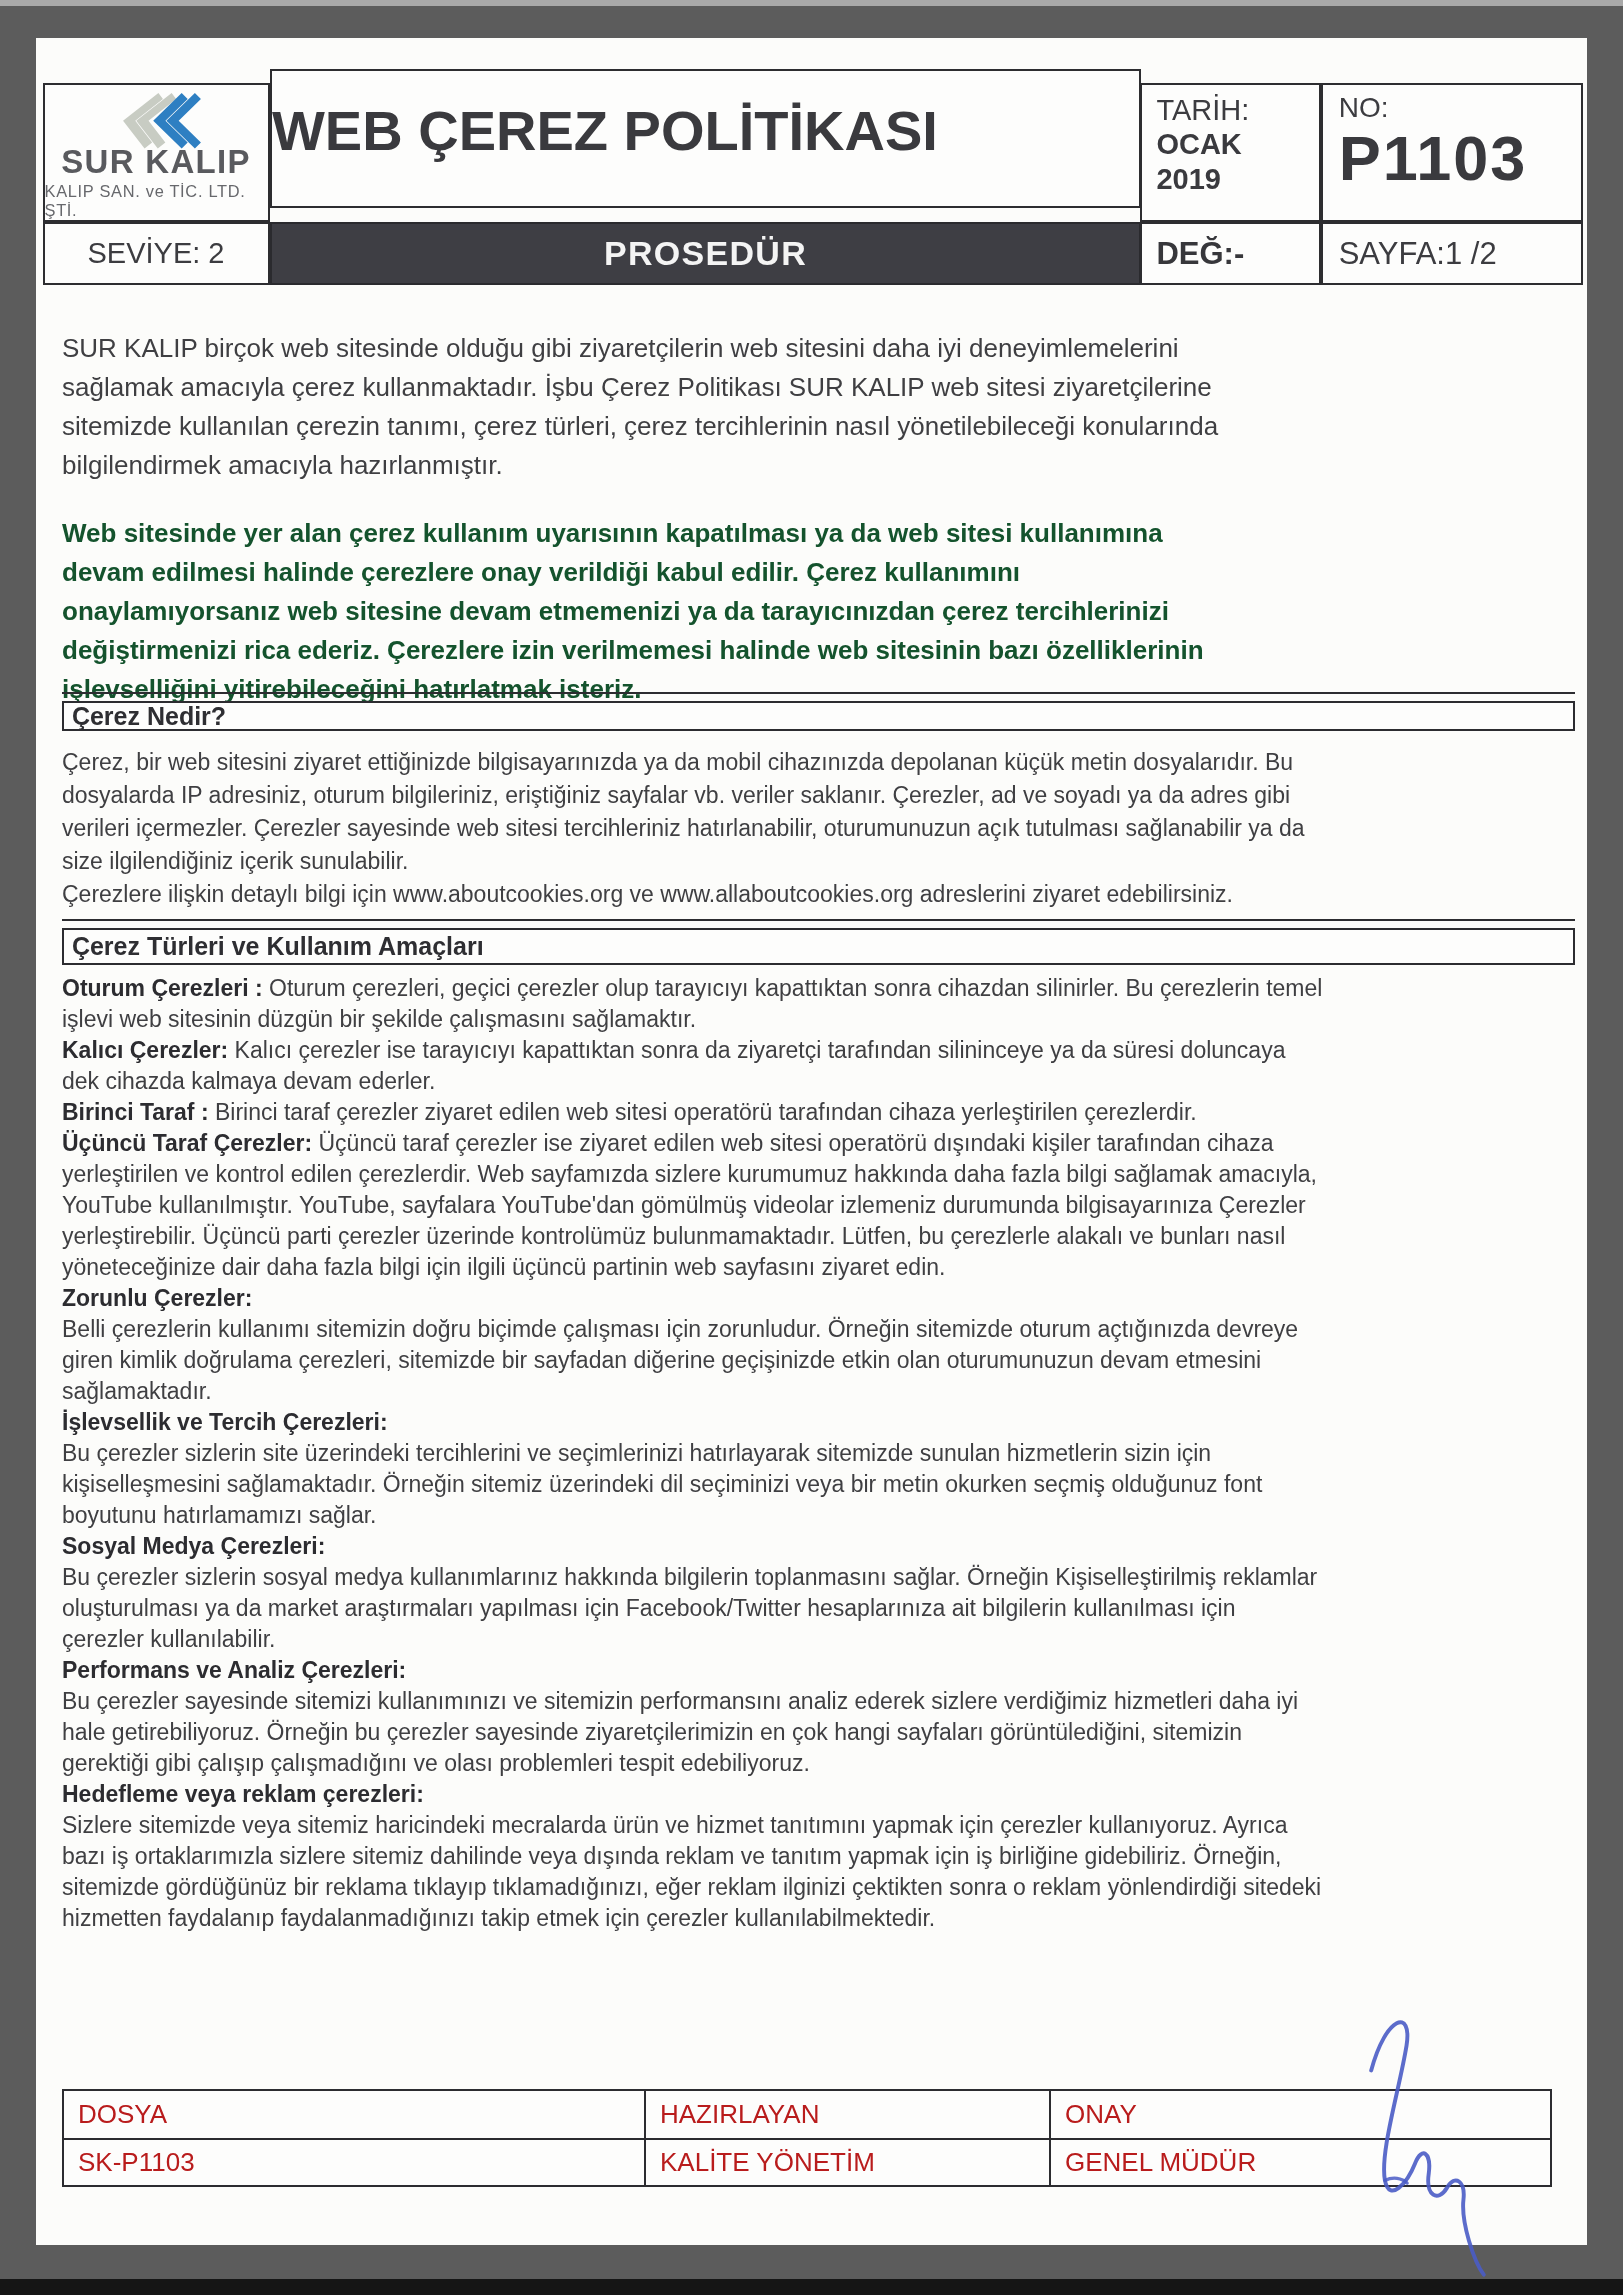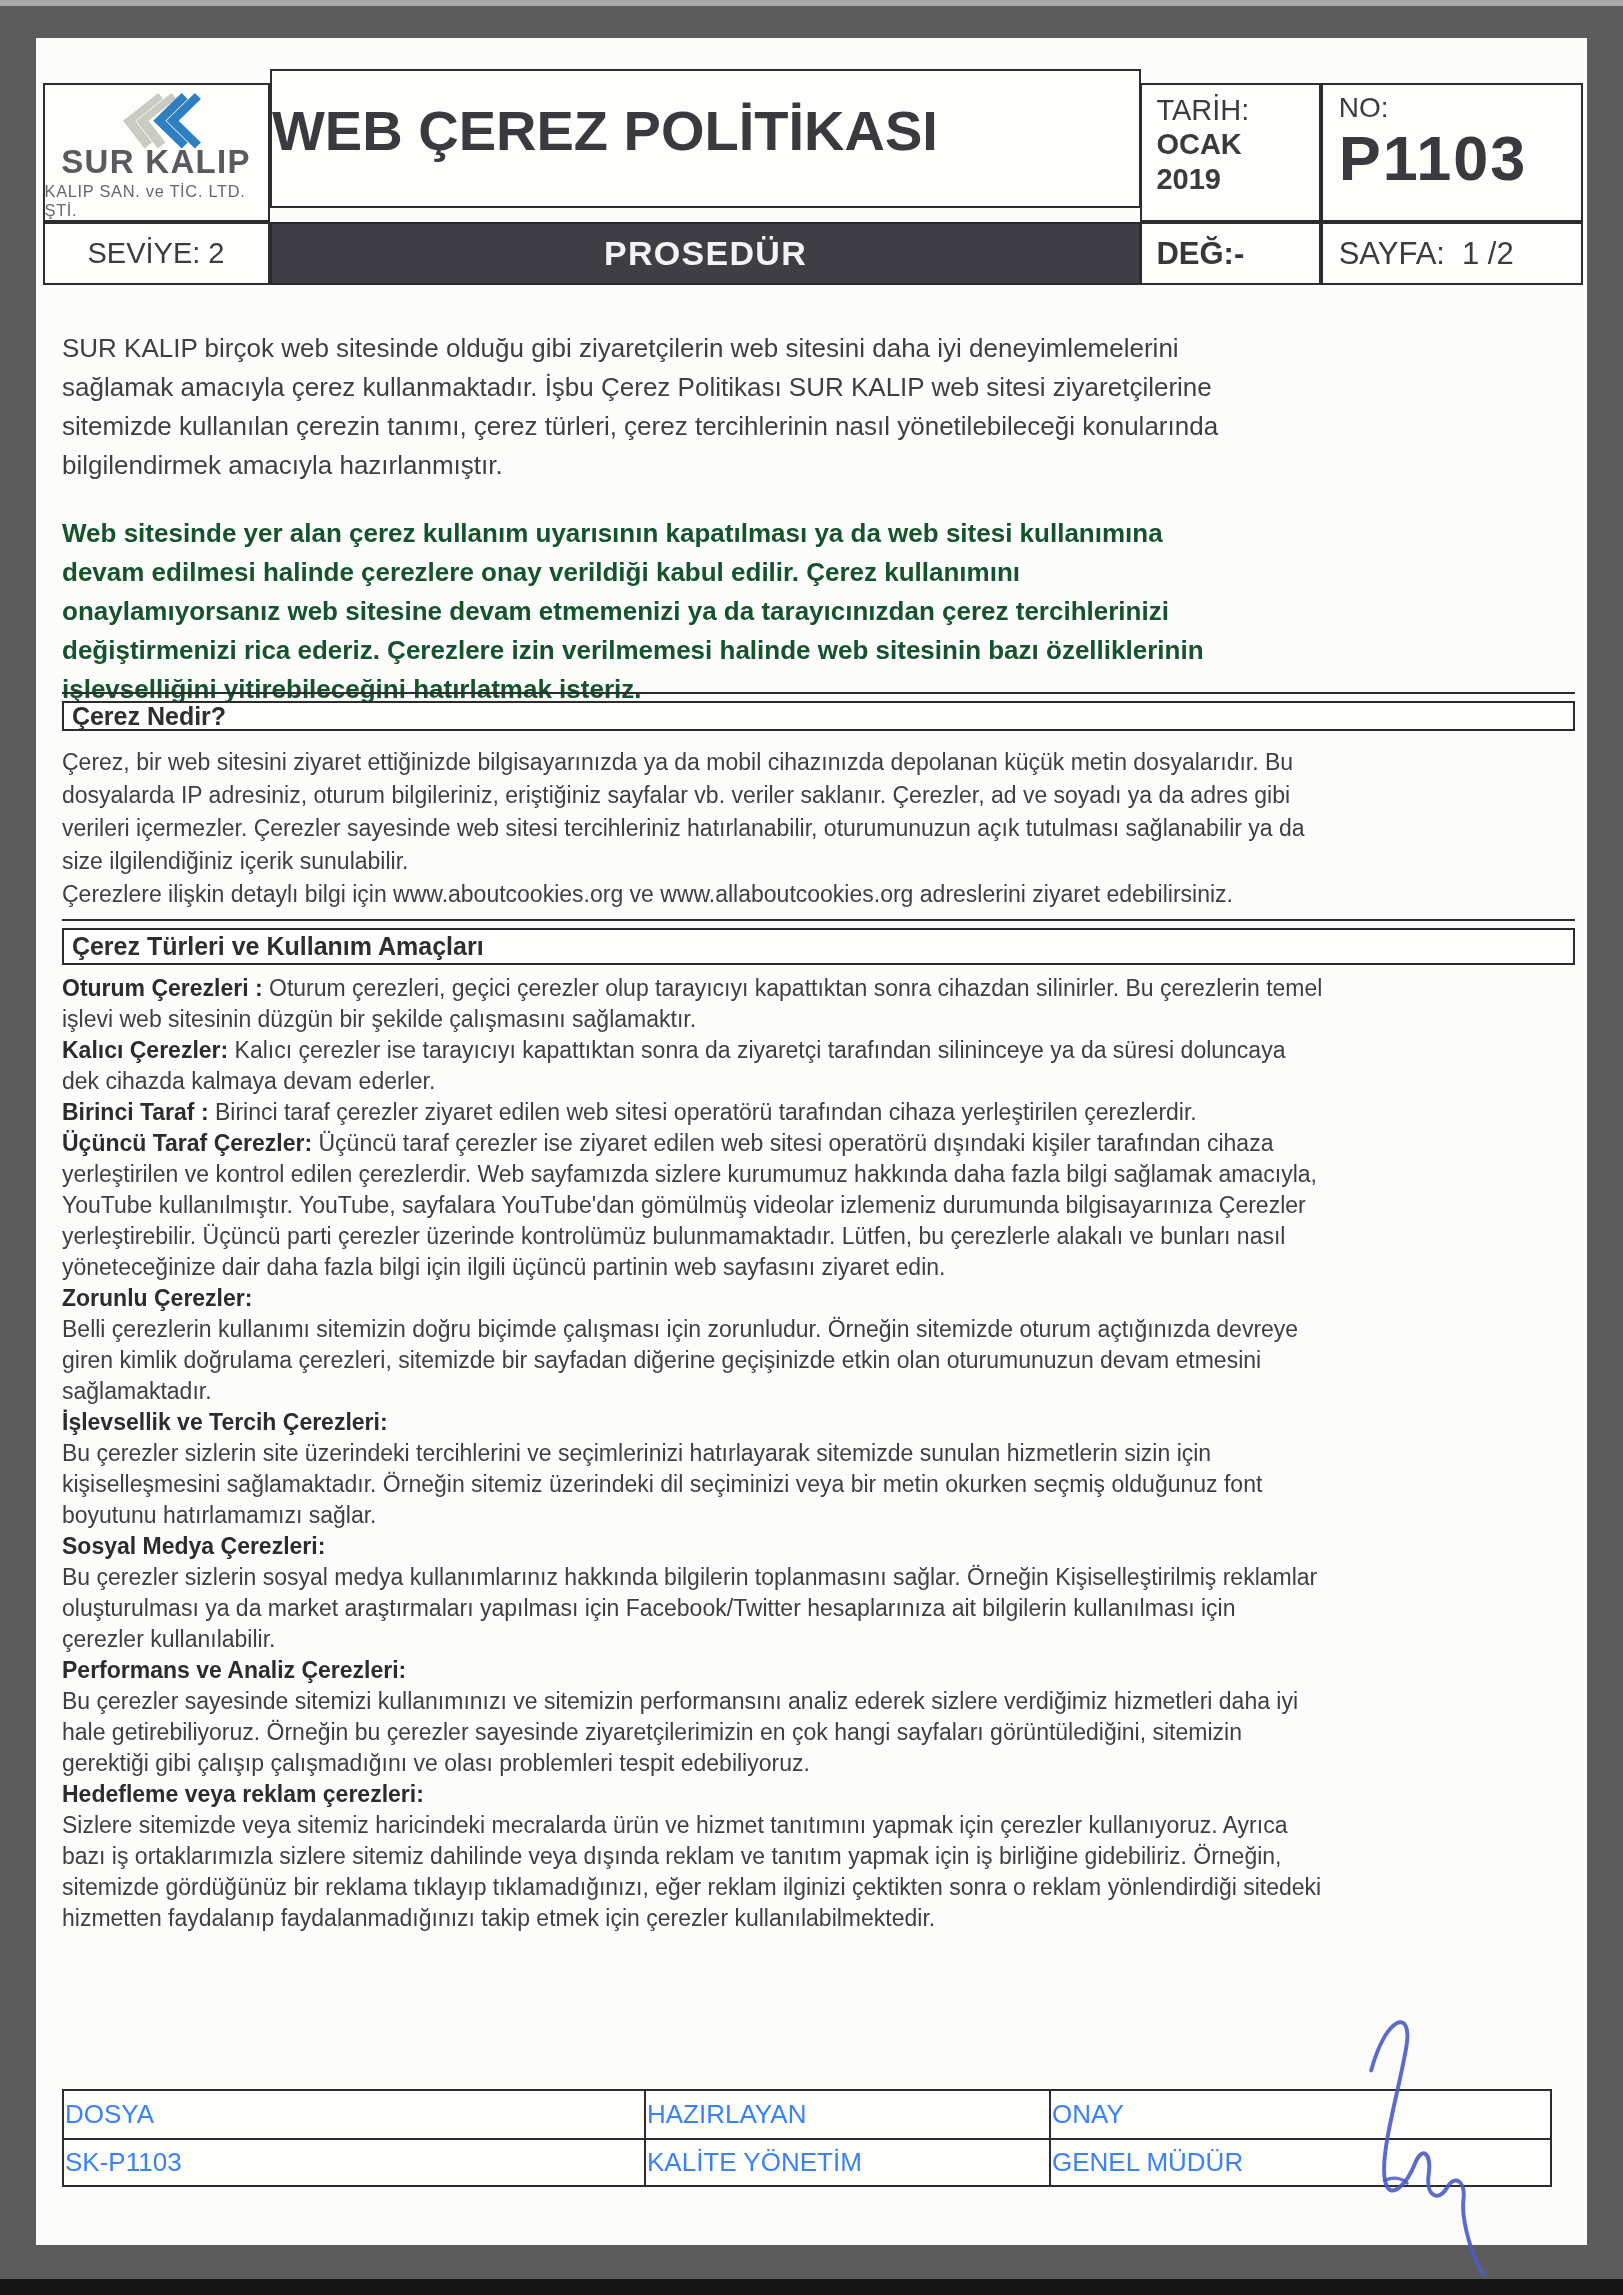--- a/index.html
+++ b/index.html
@@ -25,21 +25,21 @@
   .logo-name{font-size:33px; font-weight:bold; color:#595a5e; letter-spacing:1.3px; line-height:1; margin-top:-3.9px;}
   .logo-sub{font-size:16.4px; color:#67686c; letter-spacing:0.7px; margin-top:3.9px;}
   .seviye-text{font-size:29px; color:#3c3c40;}
   .prosedur-text{font-size:34px; font-weight:bold; color:#f4f4f4; letter-spacing:1.3px;}
   .tarih-label{font-size:29px; color:#3c3c40;}
   .tarih-line{font-size:29px; font-weight:bold; color:#3a3a3e; line-height:35px;}
   .no-label{font-size:28px; color:#3c3c40;}
   .no-value{font-size:63px; font-weight:bold; color:#3a3a3e; letter-spacing:2px; line-height:1.1;}
   .deg-text{font-size:31px; font-weight:bold; color:#37373b;}
   .sayfa-text{font-size:31px; color:#3c3c40;}
-  .sayfa-text .val{margin-left:17px;}
+  .sayfa-text .val{}
 
   
   .bodyblock{position:absolute; left:26px; width:1513px; color:#3f3f42;}
   .pre{white-space:pre-line;}
   .intro{top:291px; font-size:26px; line-height:39px;}
   .warning{top:476px; font-size:26px; line-height:39px; font-weight:bold; color:#14532d;}
   .rule{position:absolute; left:26px; width:1513px; height:0; border-top:2.6px solid #2c2c30;}
   .rule1{top:654px;}
   .rule2{top:881px;}
   .headingbox{position:absolute; left:26px; width:1513px; box-sizing:border-box; border:2px solid #2c2c30; display:flex; align-items:center; background:#fdfdfc;}
@@ -48,21 +48,21 @@
   .headingbox b{font-size:25px; color:#2e2e32; padding-left:7.9px;}
   .s1p{top:708px; font-size:23px; line-height:33px;}
   .s1note{top:840px; font-size:23px; line-height:33px;}
   .items{top:935px; font-size:23px; line-height:31px;}
   .items p{margin:0;}
   .items b{color:#2c2c30;}
   .items .blocklabel{display:block;}
 
   
   .ftable{position:absolute; left:26px; top:2051px; width:1490px; border:2.6px solid #2c2c30; box-sizing:border-box; display:grid; grid-template-columns:580px 405px 1fr;}
-  .fcell{box-sizing:border-box; height:47px; display:flex; align-items:center; padding-left:1px; font-size:26px; color:#3b82f6; background:#fdfdfc;}
+  .fcell{box-sizing:border-box; height:47px; display:flex; align-items:center; padding-left:14px; font-size:26px; color:#b91c1c; background:#fdfdfc;}
   .fc-mid{border-left:2px solid #2c2c30;}
   .fr2{border-top:2px solid #2c2c30;}
 
   .signature{position:absolute; left:1273px; top:1967px; width:216px; height:288px;}
 </style>
 </head>
 <body>
 
 <div class="stage">
   <div class="strip-top"></div>

